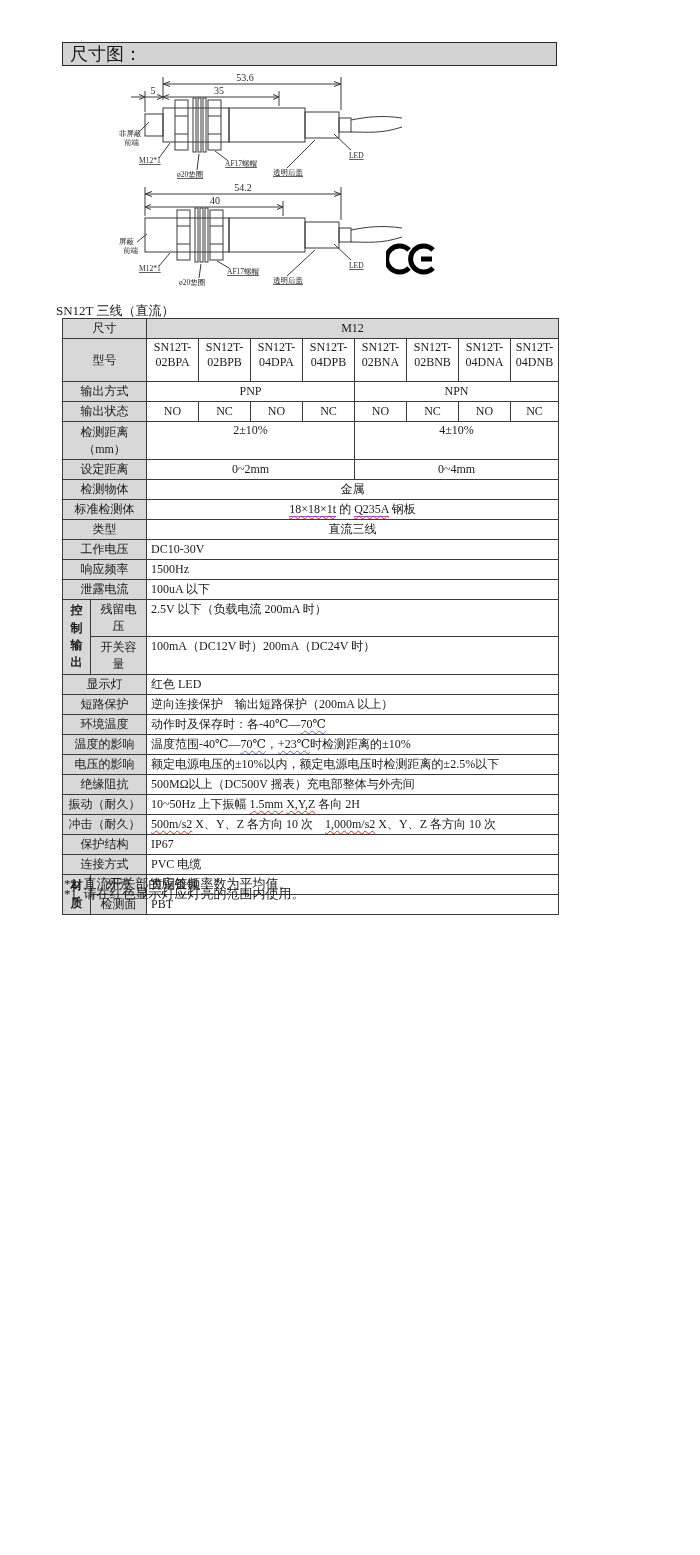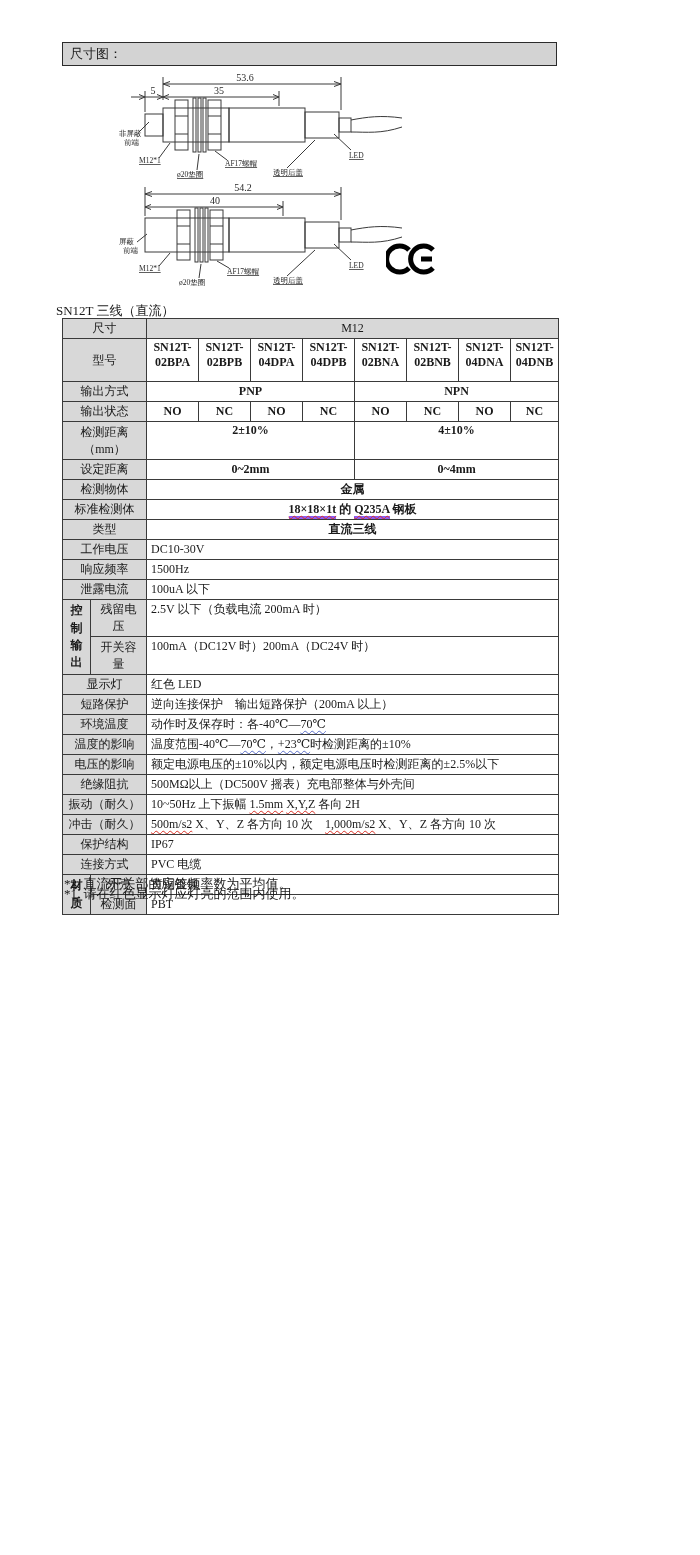--- a/index.html
+++ b/index.html
@@ -1,40 +1,40 @@
 <!DOCTYPE html>
 <html><head>
 <meta charset="utf-8">
 <style>
   html,body{margin:0;padding:0;background:#fff;}
   .page{position:relative;width:700px;height:1555px;background:#fff;overflow:hidden;
         font-family:"Liberation Serif","DejaVu Serif",serif;color:#1a1a1a;}
   .titlebar{position:absolute;left:62px;top:42px;width:495px;height:24px;
             background:#d3d3d3;border:1px solid #2b2b2b;display:flex;align-items:center;
-            padding-left:7px;box-sizing:border-box;font-size:13px;}
+            padding-left:7px;box-sizing:border-box;font-size:18px;}
   .caption{position:absolute;left:56px;top:302px;font-size:13px;}
   .dwg{position:absolute;}
   .dwg line,.dwg rect,.dwg path,.dwg polyline{stroke:#3a3a3a;fill:none;stroke-width:1;}
   .dwg text{fill:#2a2a2a;stroke:none;font-family:"Liberation Serif","DejaVu Serif",serif;}
   .dimtxt{font-size:10px;}
   .lbltxt{font-size:7.5px;}
   .st-u{text-decoration:underline;}
   .ce path,.ce line{stroke:#000;fill:none;stroke-width:5;}
   table.spec{position:absolute;left:62px;top:318px;width:452px;border-collapse:collapse;
              table-layout:fixed;font-size:12px;}
   table.spec td{border:1px solid #3a3a3a;padding:1px 4px;overflow:hidden;}
   td.lbl{background:#d8d8d8;text-align:center;}
   td.grp{background:#d8d8d8;text-align:center;padding:1px 2px;line-height:1.45;font-weight:bold;}
-  td.c{text-align:center;font-weight:bold;}
+  td.c{text-align:center;}
   td.l{text-align:left;padding-left:7px;}
   td.vtop{vertical-align:top;}
   .wred{text-decoration:underline;text-decoration-style:wavy;text-decoration-color:#d93025;text-decoration-thickness:1px;text-underline-offset:2px;}
   .wgreen{text-decoration-style:wavy;text-decoration-color:#2f9e4f;text-decoration-thickness:1px;text-underline-offset:2px;}
   .wblue{text-decoration:underline;text-decoration-style:wavy;text-decoration-color:#5a6ec8;text-decoration-thickness:1px;text-underline-offset:2px;}
-  .solidu{border-bottom:4px solid #8b5cf6;}
+  .solidu{border-bottom:1px solid #8b5cf6;}
   .footnote{position:absolute;left:64px;font-size:13px;}
 </style>
 </head>
 <body>
 
 <div class="page">
 
   <div class="titlebar">
     <span>尺寸图：</span>
   </div>

